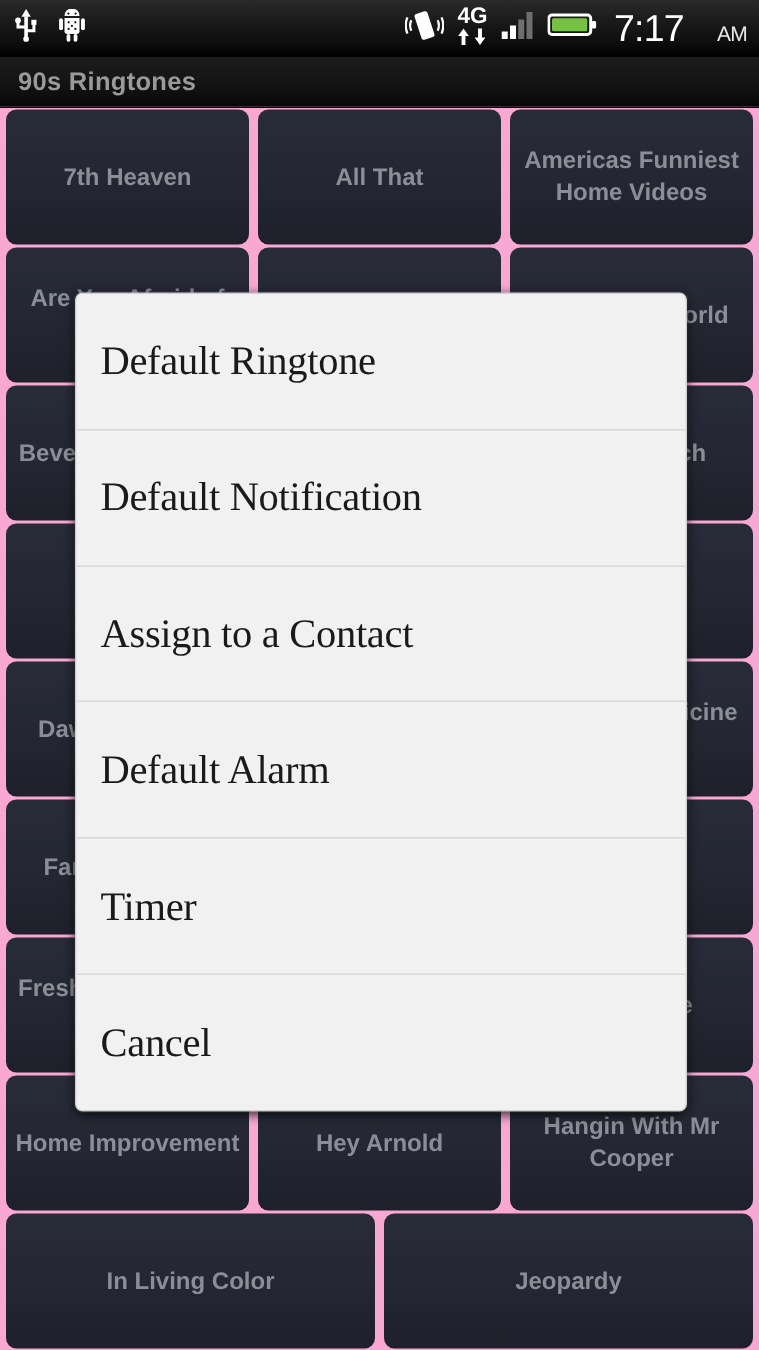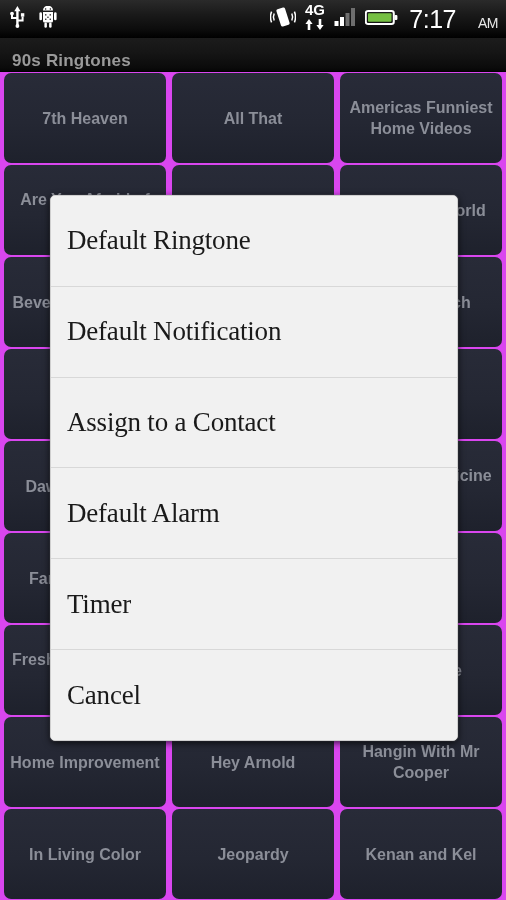--- a/index.html
+++ b/index.html
@@ -5,21 +5,21 @@
   html, body {
     margin: 0;
     padding: 0;
     background: #000;
   }
   #screen {
     position: relative;
     width: 506px;
     height: 900px;
     overflow: hidden;
-    background: #d946ef;
+    background: #f9a8d4;
     font-family: "Liberation Sans", sans-serif;
     -webkit-font-smoothing: antialiased;
   }
 
   
   #status-bar {
     position: absolute;
     top: 0; left: 0;
     width: 506px;
     height: 38px;
@@ -48,21 +48,21 @@
   
   #title-bar {
     position: absolute;
     top: 38px; left: 0;
     width: 506px;
     height: 34px;
     background: linear-gradient(to bottom, #1c1c1c 0%, #151515 45%, #0b0b0b 90%, #050505 100%);
     border-bottom: 1px solid #000;
     box-sizing: border-box;
     display: flex;
-    align-items: flex-end;
+    align-items: center;
     padding-left: 12px;
     z-index: 4;
   }
   #title-bar .title-text {
     color: #9a9a9a;
     font-size: 17px;
     font-weight: bold;
     letter-spacing: 0.2px;
   }
 
@@ -267,21 +267,20 @@
         <div class="tile">Full House</div>
       </div>
       <div class="grid-row" style="top: 644px; justify-content: center;">
         <div class="tile">Home Improvement</div>
         <div class="tile">Hey Arnold</div>
         <div class="tile">Hangin With Mr Cooper</div>
       </div>
       <div class="grid-row" style="top: 736px;">
         <div class="tile">In Living Color</div>
         <div class="tile">Jeopardy</div>
-        <div class="tile">Kenan and Kel</div>
       </div>
     </div>
 
   <div id="dialog">
       <div class="dlg-item">Default Ringtone</div>
       <div class="dlg-item">Default Notification</div>
       <div class="dlg-item">Assign to a Contact</div>
       <div class="dlg-item">Default Alarm</div>
       <div class="dlg-item">Timer</div>
       <div class="dlg-item">Cancel</div>

